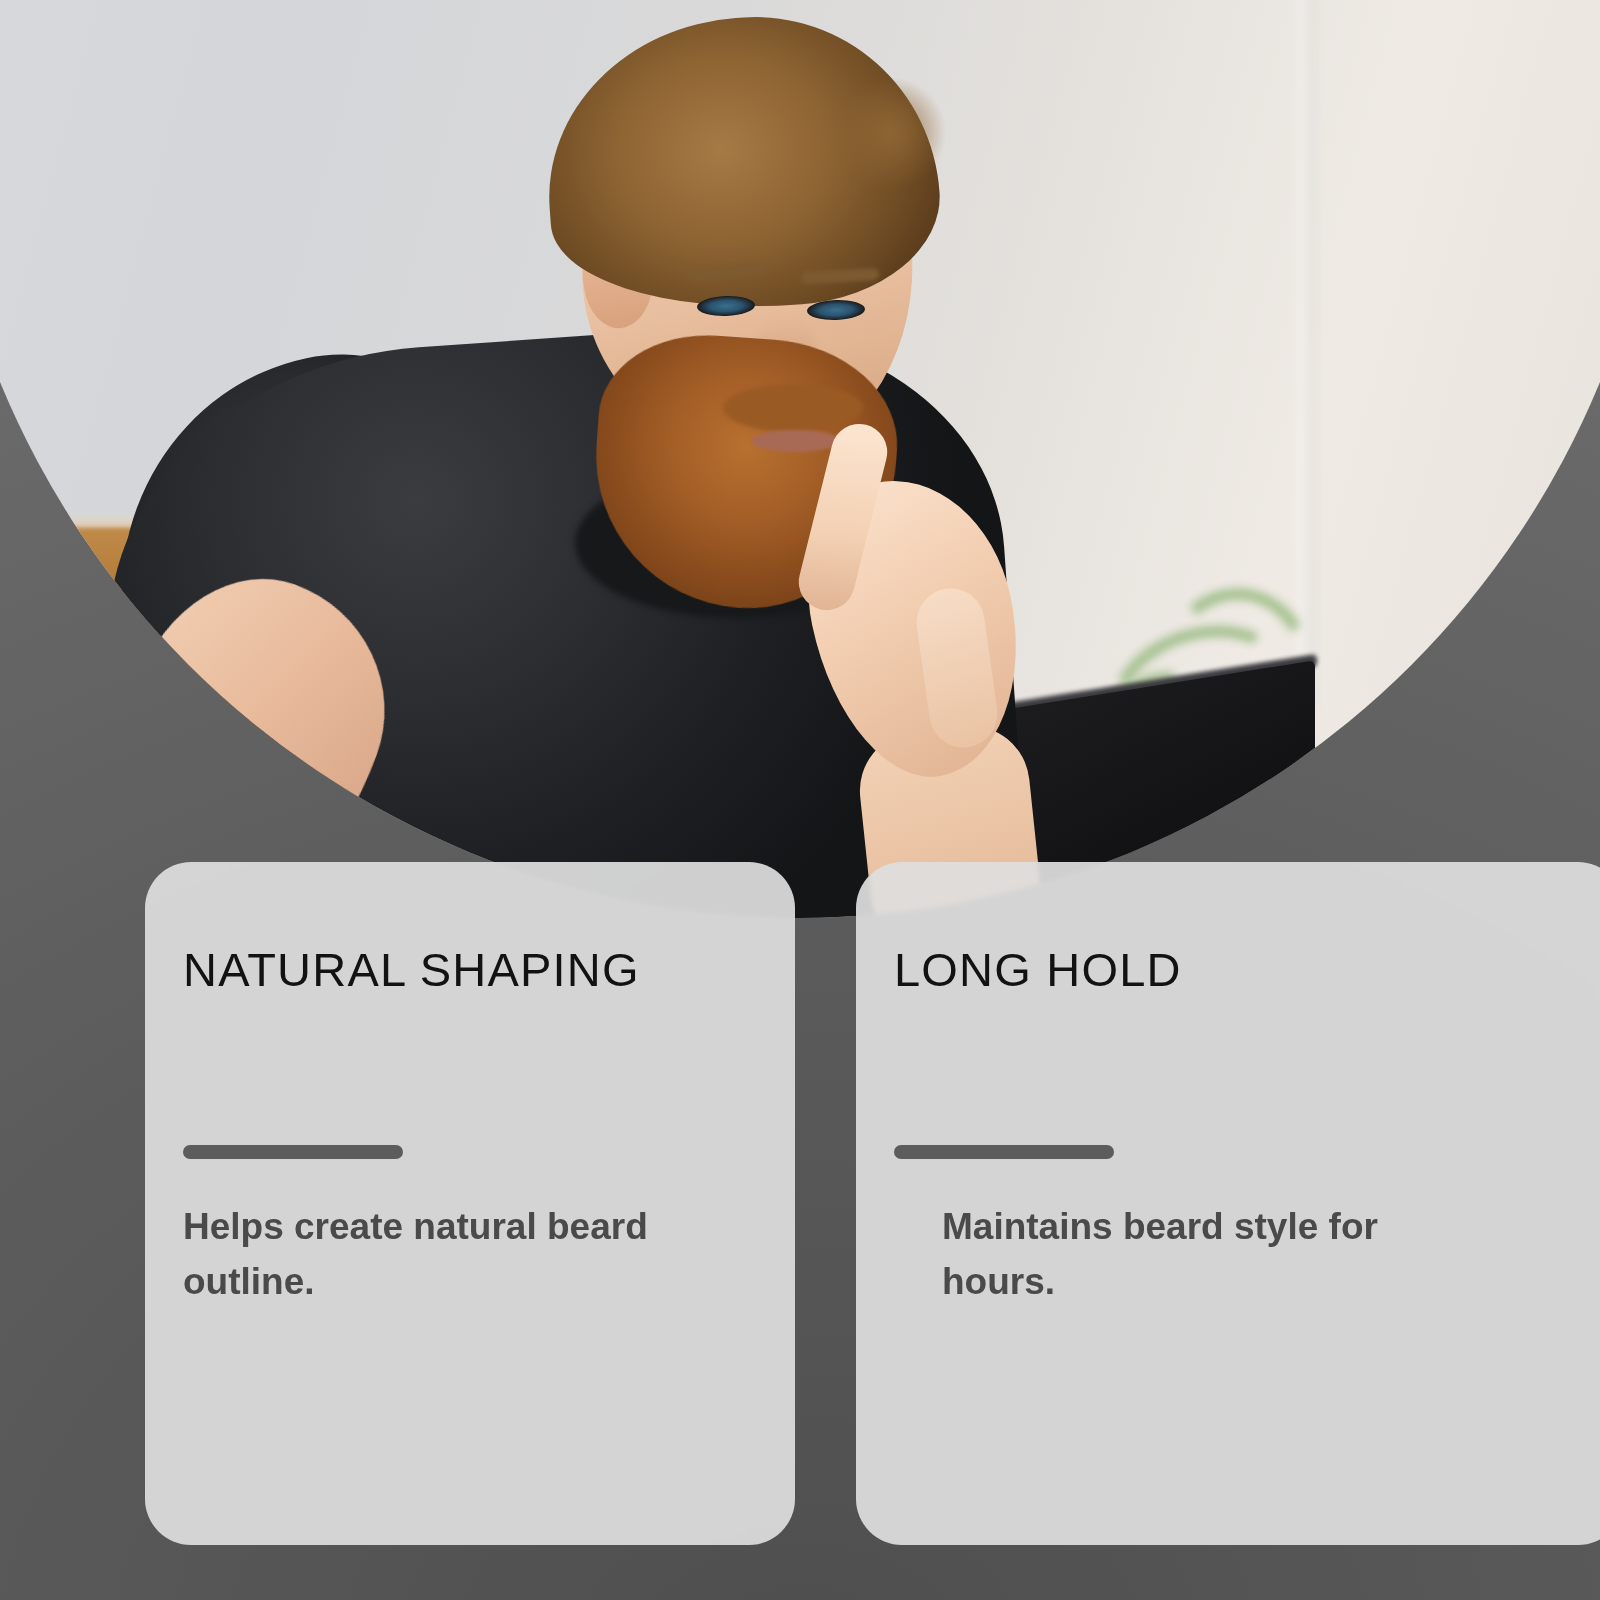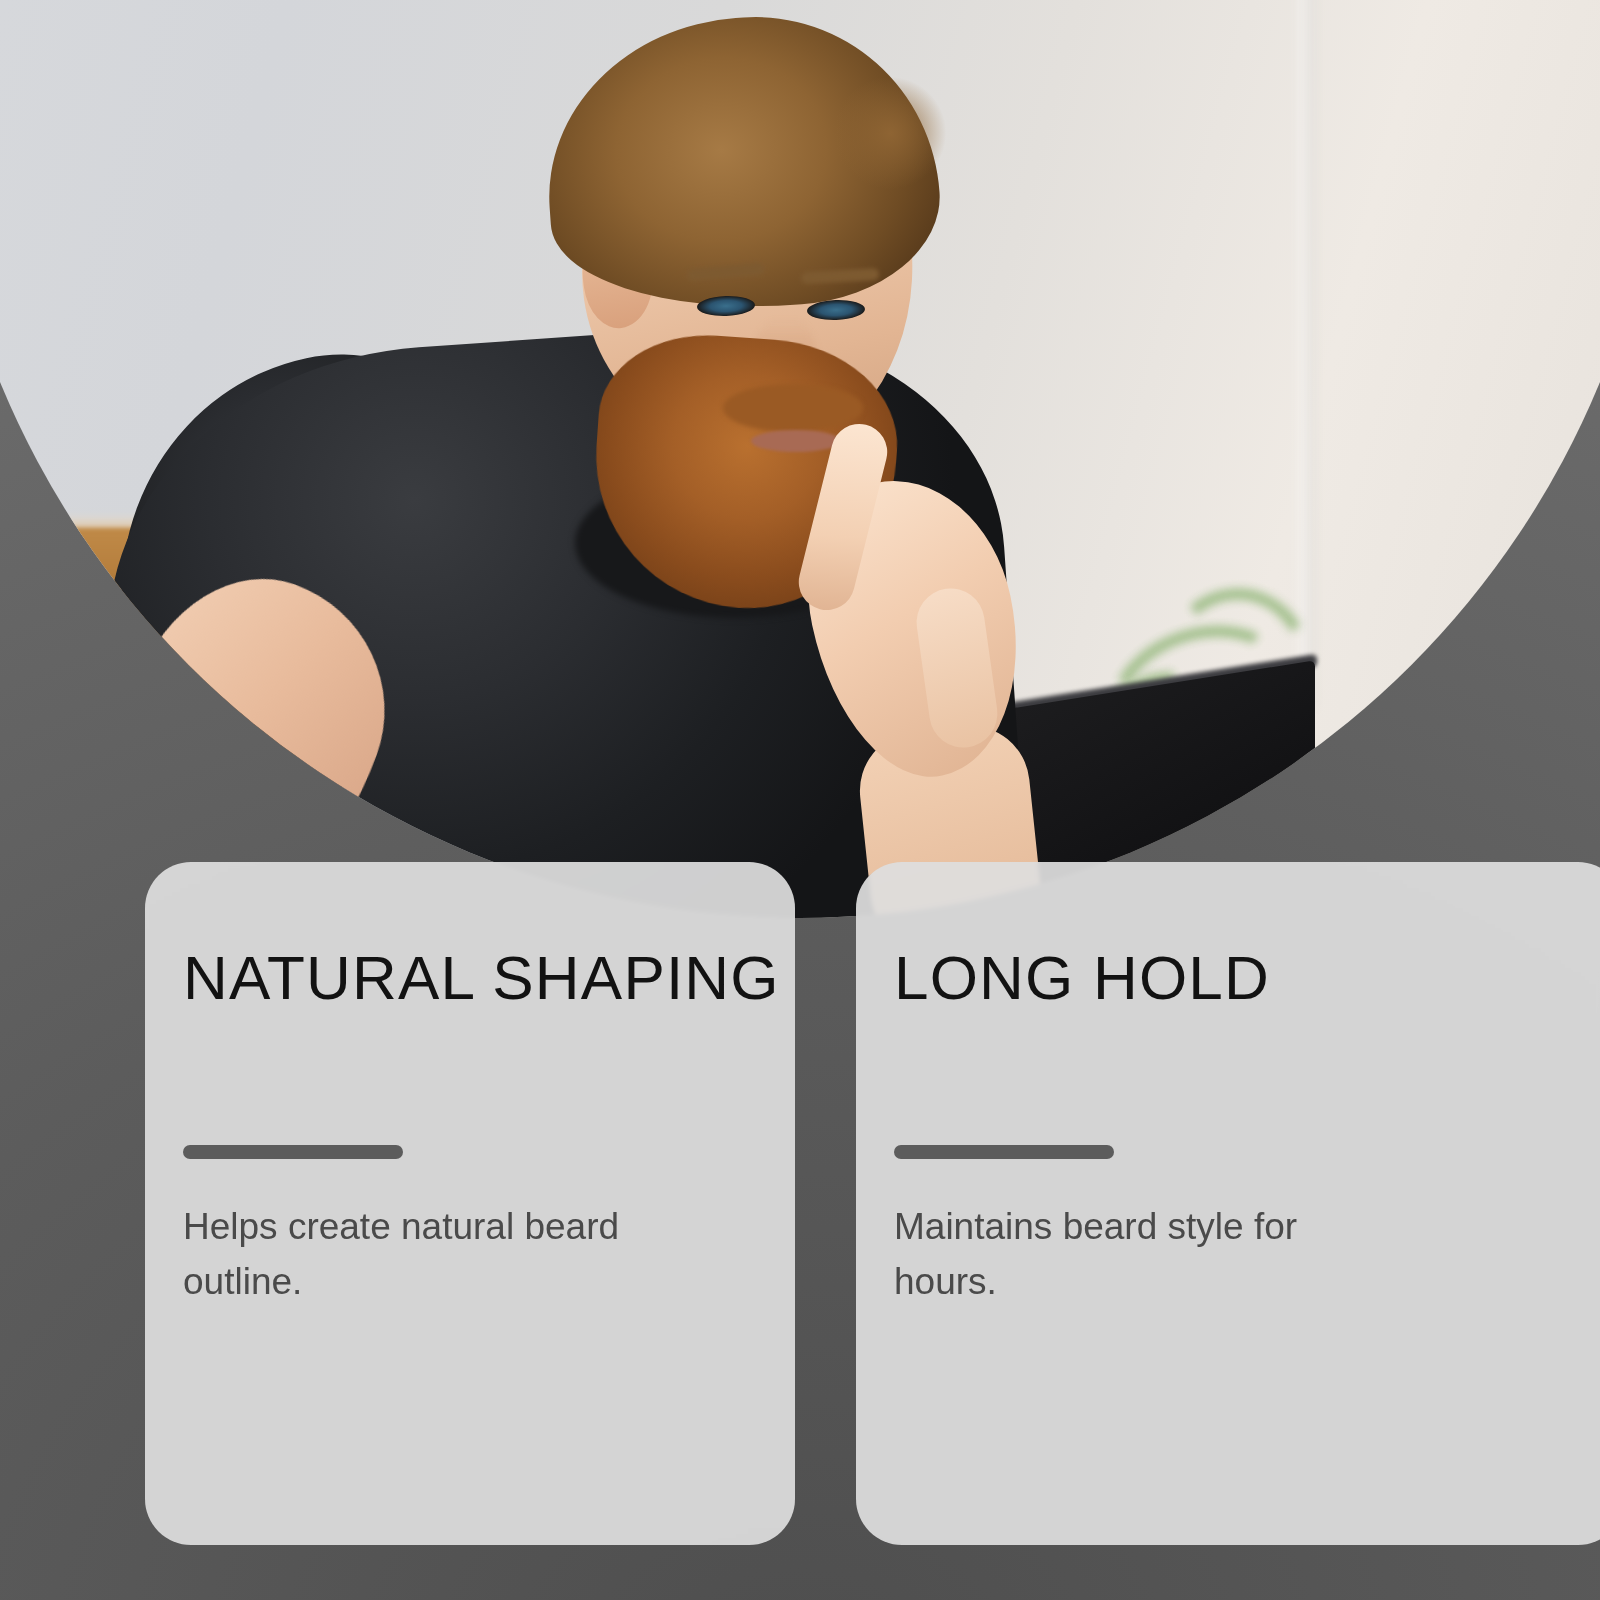--- a/index.html
+++ b/index.html
@@ -242,21 +242,21 @@
     border-radius:46px;
     backdrop-filter:blur(2px);
   }
   #card-1{ left:145px;  width:650px; }
   #card-2{ left:856px;  width:768px; }
 
   .card-title{
     position:absolute;
     left:38px;
     top:80px;
-    font-size:62px;
+    font-size:47px;
     letter-spacing:1.2px;
     font-weight:400;
     color:#121212;
     white-space:nowrap;
   }
   .card-rule{
     position:absolute;
     left:38px;
     top:283px;
     width:220px;
@@ -265,23 +265,23 @@
     border-radius:7px;
   }
   .card-desc{
     position:absolute;
     left:38px;
     top:338px;
     width:540px;
     font-size:37px;
     line-height:1.48;
     color:#4a4a4a;
-    font-weight:400;
-  }
-  #card-2 .card-desc{ width:500px; }
+    font-weight:700;
+  }
+  #card-2 .card-desc{ width:500px;margin-left:48px; }
 </style>
 </head>
 <body>
 
 <div id="canvas">
 
   <div id="photo-mask">
     <div id="photo">
       <div class="wall"></div>
       <div class="wall-seam"></div>

